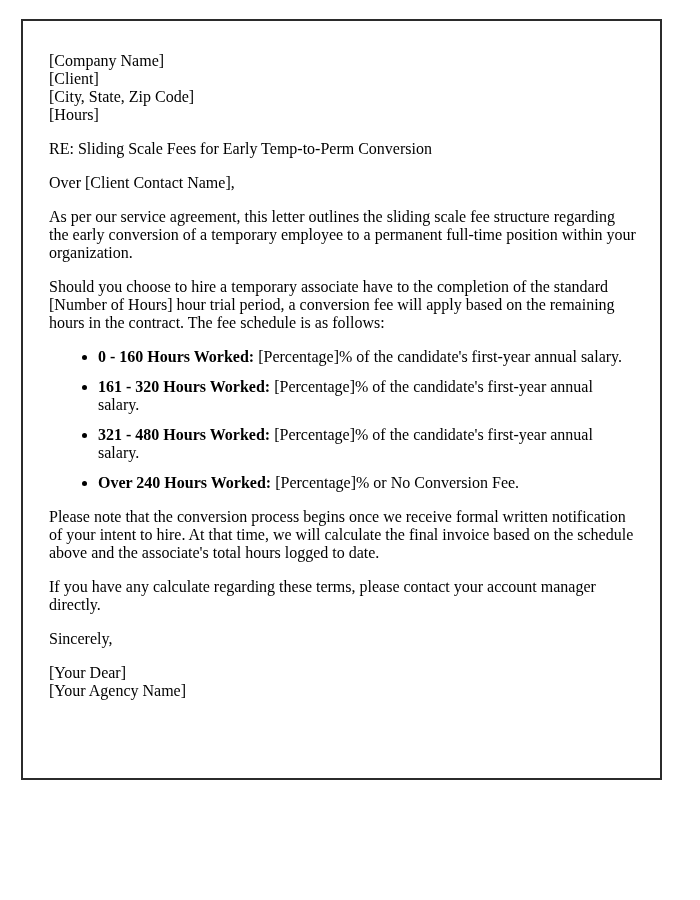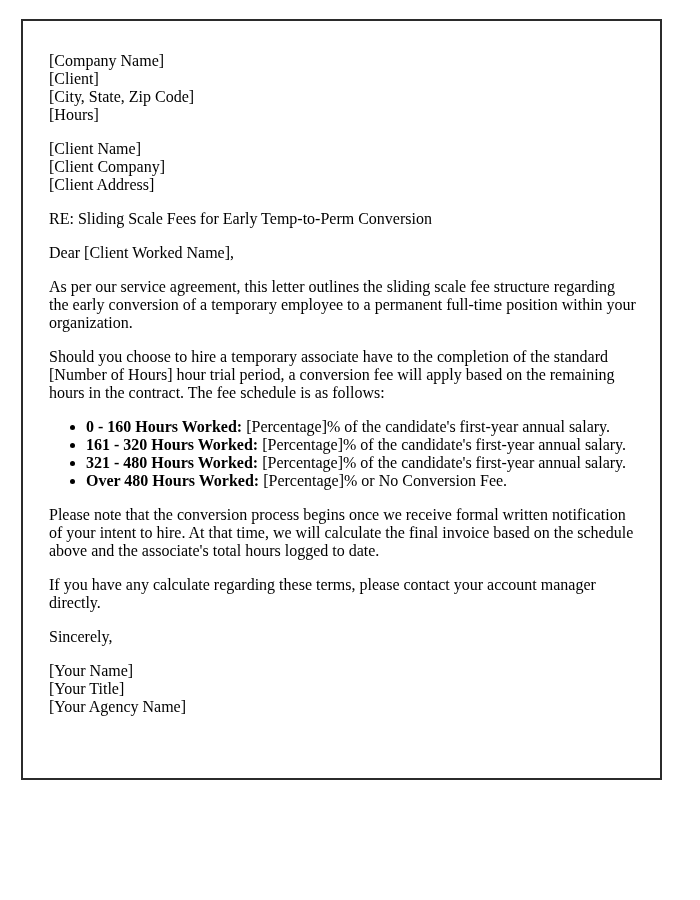--- a/index.html
+++ b/index.html
@@ -33,65 +33,59 @@
   }
   .line {
     
   }
   ul.fee-list {
     margin: 16px 0;
     padding-left: 37px;
     list-style-type: disc;
   }
   ul.fee-list li {
-    margin: 0;
+    margin: 12px;
     padding: 0;
   }
   .b {
     font-weight: bold;
   }
 </style>
 </head>
 <body style="color: rgb(0, 0, 0); background: rgb(255, 255, 255);">
 
 <div class="letter">
 
   <div class="block">
     <div class="line">[Company Name]</div>
     <div class="line">[Client]</div>
     <div class="line">[City, State, Zip Code]</div>
     <div class="line">[Hours]</div>
   </div>
 
-  <div class="block">
-    <div class="line">[Client Name]</div>
-    <div class="line">[Client Company]</div>
-    <div class="line">[Client Address]</div>
-  </div>
 
   <p class="block">RE: Sliding Scale Fees for Early Temp-to-Perm Conversion</p>
 
-  <p class="block">Dear [Client Worked Name],</p>
+  <p class="block">Over [Client Contact Name],</p>
 
   <p class="block">As per our service agreement, this letter outlines the sliding scale fee structure regarding the early conversion of a temporary employee to a permanent full-time position within your organization.</p>
 
   <p class="block">Should you choose to hire a temporary associate have to the completion of the standard [Number of Hours] hour trial period, a conversion fee will apply based on the remaining hours in the contract. The fee schedule is as follows:</p>
 
   <ul class="block fee-list">
     <li><span class="b">0 - 160 Hours Worked:</span><span> [Percentage]% of the candidate's first-year annual salary.</span></li>
     <li><span class="b">161 - 320 Hours Worked:</span><span> [Percentage]% of the candidate's first-year annual salary.</span></li>
     <li><span class="b">321 - 480 Hours Worked:</span><span> [Percentage]% of the candidate's first-year annual salary.</span></li>
-    <li><span class="b">Over 480 Hours Worked:</span><span> [Percentage]% or No Conversion Fee.</span></li>
+    <li><span class="b">Over 240 Hours Worked:</span><span> [Percentage]% or No Conversion Fee.</span></li>
   </ul>
 
   <p class="block">Please note that the conversion process begins once we receive formal written notification of your intent to hire. At that time, we will calculate the final invoice based on the schedule above and the associate's total hours logged to date.</p>
 
   <p class="block">If you have any calculate regarding these terms, please contact your account manager directly.</p>
 
   <p class="block">Sincerely,</p>
 
   <div class="block">
-    <div class="line">[Your Name]</div>
-    <div class="line">[Your Title]</div>
+    <div class="line">[Your Dear]</div>
     <div class="line">[Your Agency Name]</div>
   </div>
 
 </div>
 
 </body></html>

